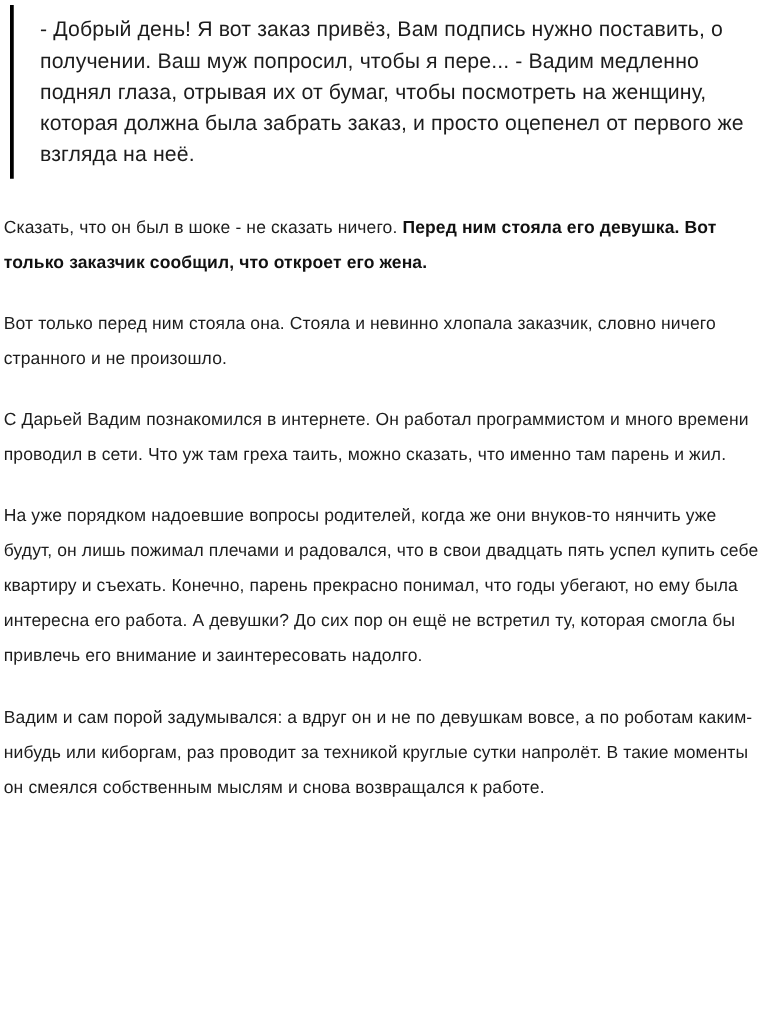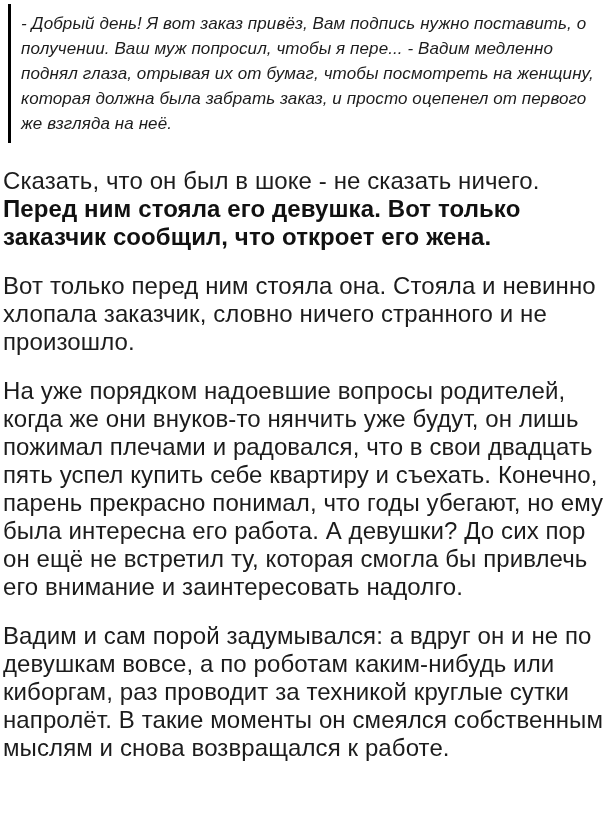--- a/index.html
+++ b/index.html
@@ -16,46 +16,46 @@
     -webkit-font-smoothing: antialiased;
   }
   .article {
     padding: 0 2px 0 3px;
     box-sizing: border-box;
     width: 614px;
   }
   blockquote.story-quote {
     margin: 4px 0 24px 5px;
     border-left: 3px solid #000000;
-    padding: 7px 10px 7px 10px;
-    font-style: italic;
+    padding: 7px 10px 7px 21px;
     font-size: 17px;
     line-height: 25px;
     letter-spacing: 0.1px;
     color: #1c1c1c;
   }
   .article p {
     margin: 21px 0;
-    font-size: 24px;
+    font-size: 14px;
     line-height: 28px;
     letter-spacing: 0.1px;
     color: #1c1c1c;
   }
   .article p span.run-bold {
     font-weight: bold;
     color: #111111;
   }
 </style>
 </head>
 <body>
 
 <div class="article">
   <blockquote class="story-quote">
     <span>- Добрый день! Я вот заказ привёз, Вам подпись нужно поставить, о получении. Ваш муж попросил, чтобы я пере... - Вадим медленно поднял глаза, отрывая их от бумаг, чтобы посмотреть на женщину, которая должна была забрать заказ, и просто оцепенел от первого же взгляда на неё.</span>
   </blockquote>
 
   <div id="paragraphs">
       <p><span class="run-regular">Сказать, что он был в шоке - не сказать ничего. </span><span class="run-bold">Перед ним стояла его девушка. Вот только заказчик сообщил, что откроет его жена.</span></p>
       <p><span class="run-regular">Вот только перед ним стояла она. Стояла и невинно хлопала заказчик, словно ничего странного и не произошло.</span></p>
+      <p><span class="run-regular">С Дарьей Вадим познакомился в интернете. Он работал программистом и много времени проводил в сети. Что уж там греха таить, можно сказать, что именно там парень и жил.</span></p>
       <p><span class="run-regular">На уже порядком надоевшие вопросы родителей, когда же они внуков-то нянчить уже будут, он лишь пожимал плечами и радовался, что в свои двадцать пять успел купить себе квартиру и съехать. Конечно, парень прекрасно понимал, что годы убегают, но ему была интересна его работа. А девушки? До сих пор он ещё не встретил ту, которая смогла бы привлечь его внимание и заинтересовать надолго.</span></p>
       <p><span class="run-regular">Вадим и сам порой задумывался: а вдруг он и не по девушкам вовсе, а по роботам каким-нибудь или киборгам, раз проводит за техникой круглые сутки напролёт. В такие моменты он смеялся собственным мыслям и снова возвращался к работе.</span></p>
     </div>
 </div>
 
 </body></html>

